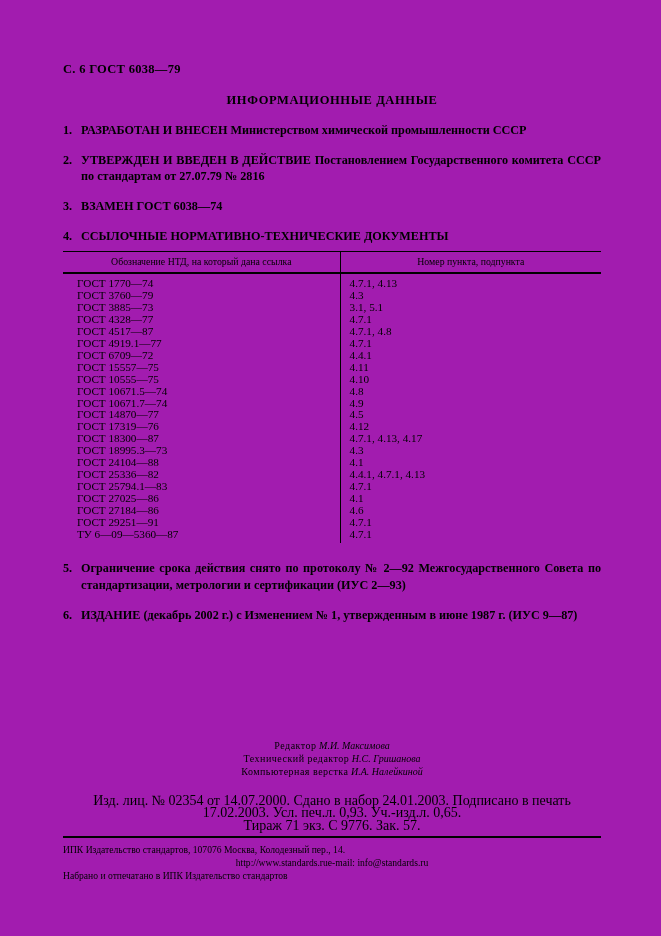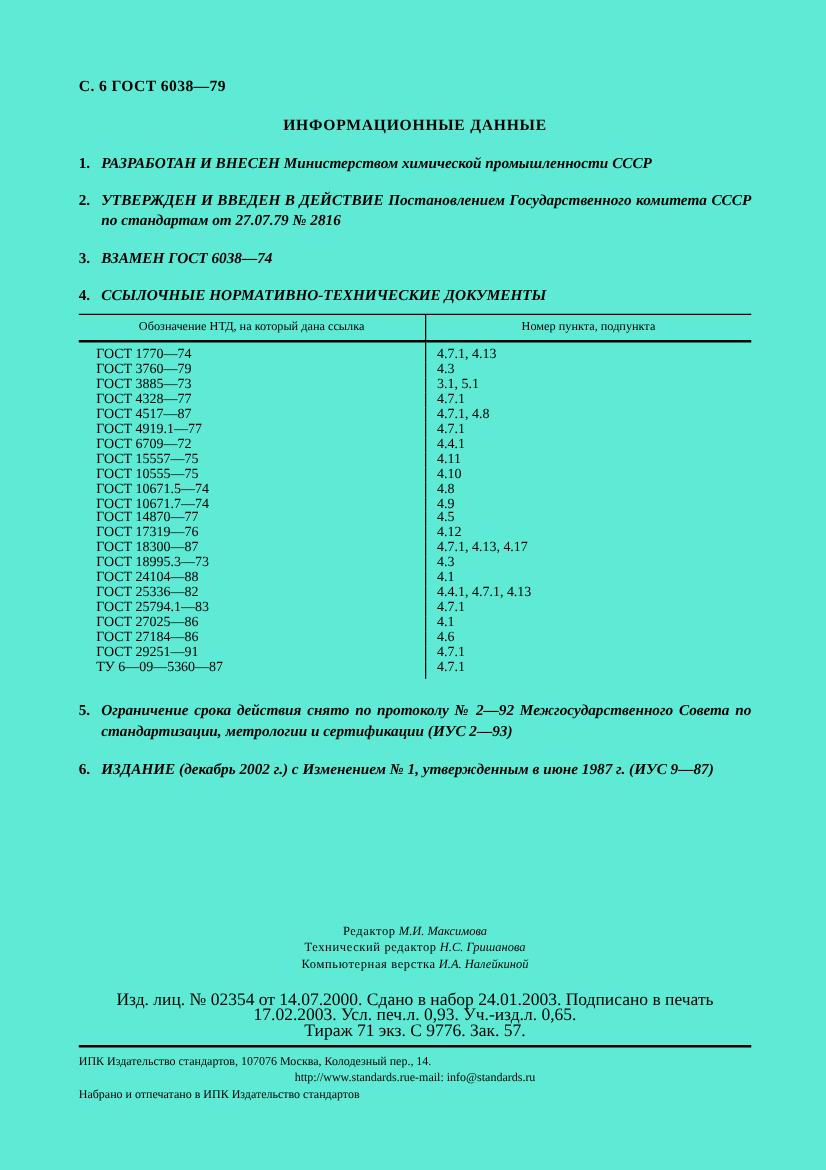--- a/index.html
+++ b/index.html
@@ -1,20 +1,20 @@
 <!DOCTYPE html>
 <html><head>
 <meta charset="utf-8">
 <style>
   html, body { margin: 0; padding: 0; background: #ffffff; }
   .page {
     position: relative;
     width: 661px;
     height: 936px;
-    background: #5eead4;
+    background: #a21caf;
     color: #000;
     font-family: "Liberation Serif", "DejaVu Serif", serif;
     box-sizing: border-box;
     padding: 62px 60px 0 63px;
     overflow: hidden;
   }
   .doc-header {
     font-weight: bold;
     font-size: 12.5px;
     letter-spacing: 0.3px;
@@ -31,21 +31,21 @@
     font-weight: bold;
     font-size: 12.2px;
     line-height: 1.32;
     margin-top: 14px;
     text-align: justify;
   }
   .item .item-num {
     width: 18px;
     flex-shrink: 0;
   }
-  .item .item-text { flex: 1; font-style: italic; }
+  .item .item-text { flex: 1; }
   .item--after-table { margin-top: 17px; }
 
   table.refs {
     width: 100%;
     border-collapse: collapse;
     margin-top: 7px;
     border-top: 1px solid #000;
   }
   table.refs thead td {
     font-size: 9.8px;

